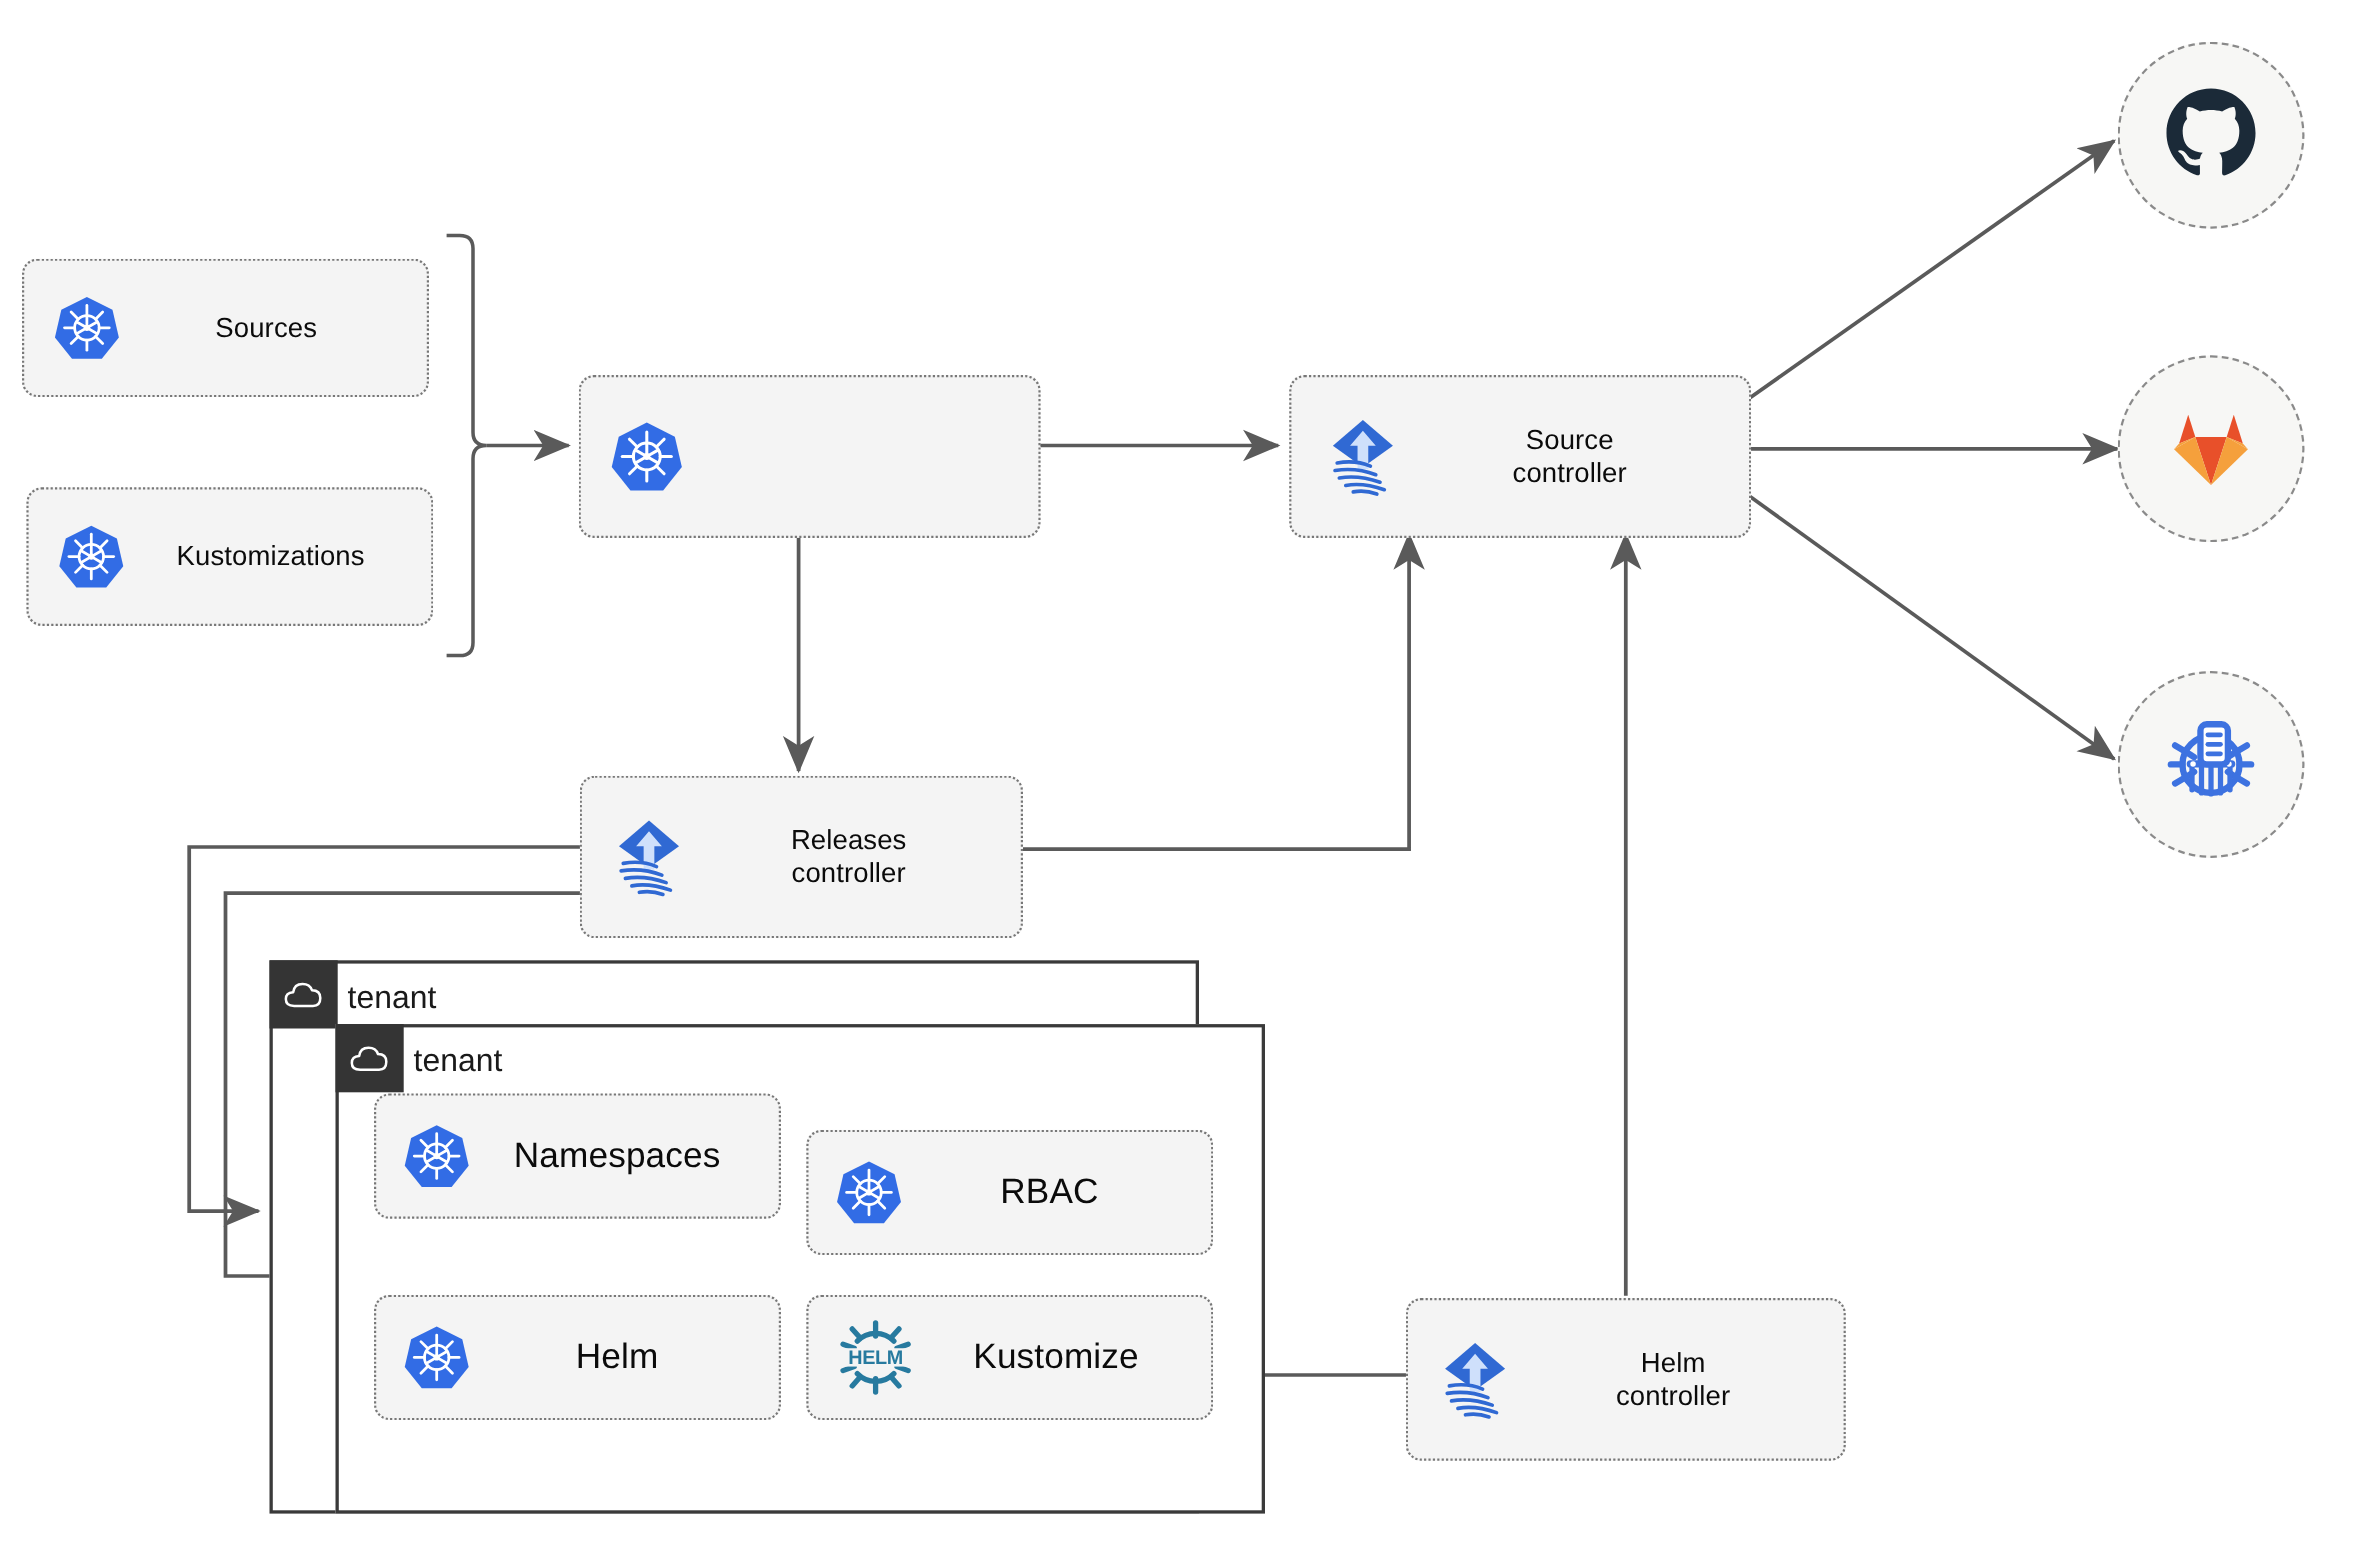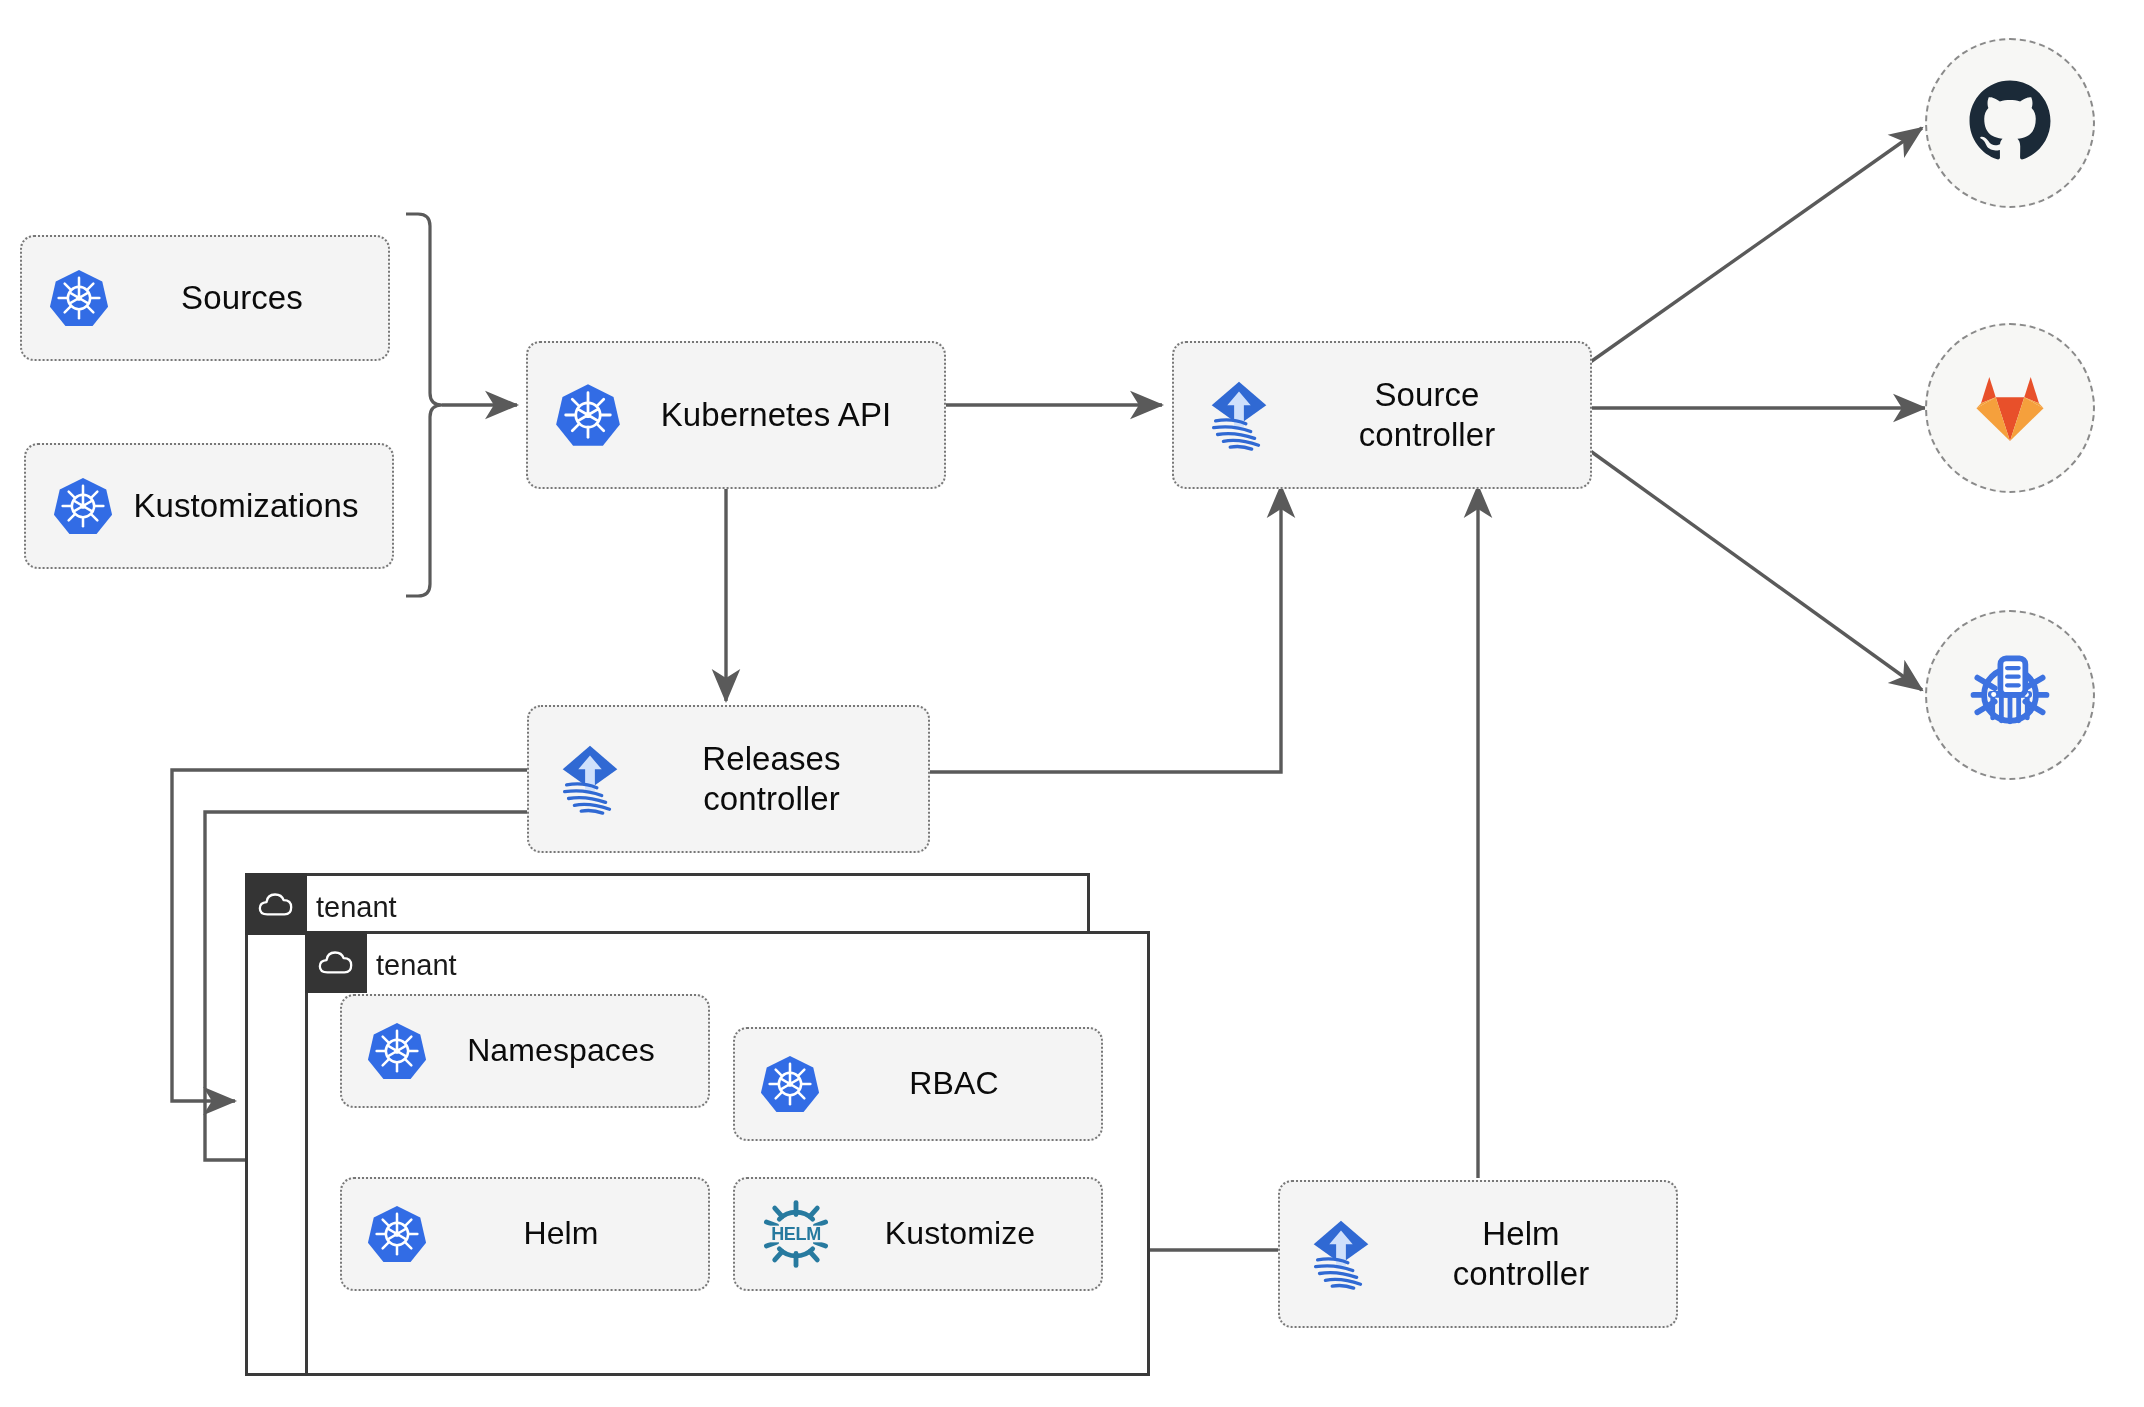--- a/index.html
+++ b/index.html
@@ -14,21 +14,21 @@
     border:2.5px dotted #777;
     border-radius:14px;
     box-sizing:border-box;
     display:flex;
     align-items:center;
     justify-content:flex-start;
   }
   .node .ico{flex:0 0 auto;display:flex;align-items:center;justify-content:center;}
   .node .lbl{
     flex:1 1 auto;text-align:center;color:#0b0b0b;
-    font-size:33px;line-height:1.22;letter-spacing:.1px;white-space:pre-line;
+    font-size:25px;line-height:1.22;letter-spacing:.1px;white-space:pre-line;
     padding-right:14px;
   }
   .node.small .lbl{font-size:32px;}
 
   
   .circ{
     position:absolute;width:170px;height:170px;border-radius:50%;
     background:#f7f7f5;border:2.5px dashed #8a8a8a;box-sizing:border-box;
     display:flex;align-items:center;justify-content:center;
   }
@@ -157,21 +157,20 @@
           <path d="M23.9 40.1 L17.2 46.8"></path>
             <path d="M40.1 23.9 L46.8 17.2"></path>
           <path d="M32 32 L32 21"></path>
             <path d="M32 32 L41.5 26.5"></path>
           <path d="M32 32 L41.5 37.5"></path>
             <path d="M32 32 L22.5 37.5"></path>
           <path d="M32 32 L22.5 26.5"></path>
         </g>
       </svg>
     </span>
-    <span class="lbl">Kubernetes API</span>
   </div>
 
   <div class="node" style="left:1172px;top:341px;width:420px;height:148px;">
     <span class="ico" style="margin:0 0 0 26px;">
       <svg width="78" height="78" viewBox="0 0 80 80">
         <path d="M40 6 L68 30 L40 50 L12 30 Z" fill="#3069d3"></path>
         <path d="M40 16 L52 30 L45 30 L45 52 L35 52 L35 30 L28 30 Z" fill="#cfe0fb"></path>
         <g stroke="#3069d3" stroke-width="3.4" stroke-linecap="round" fill="none">
           <path d="M16 46 Q 33 43 47 49"></path>
           <path d="M14 53 Q 34 50 52 57"></path>

